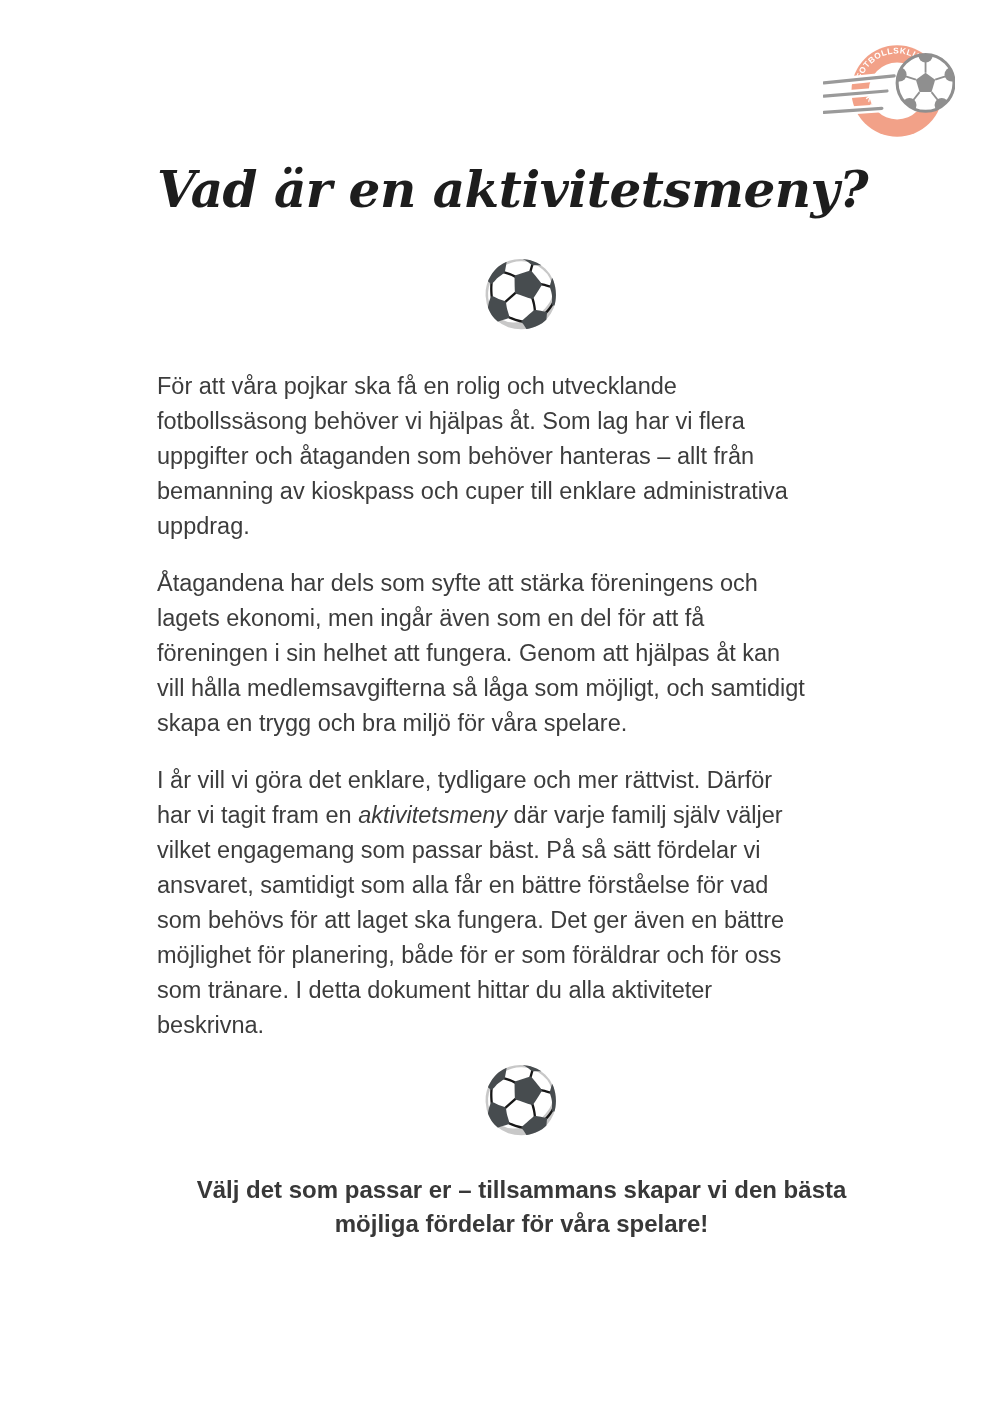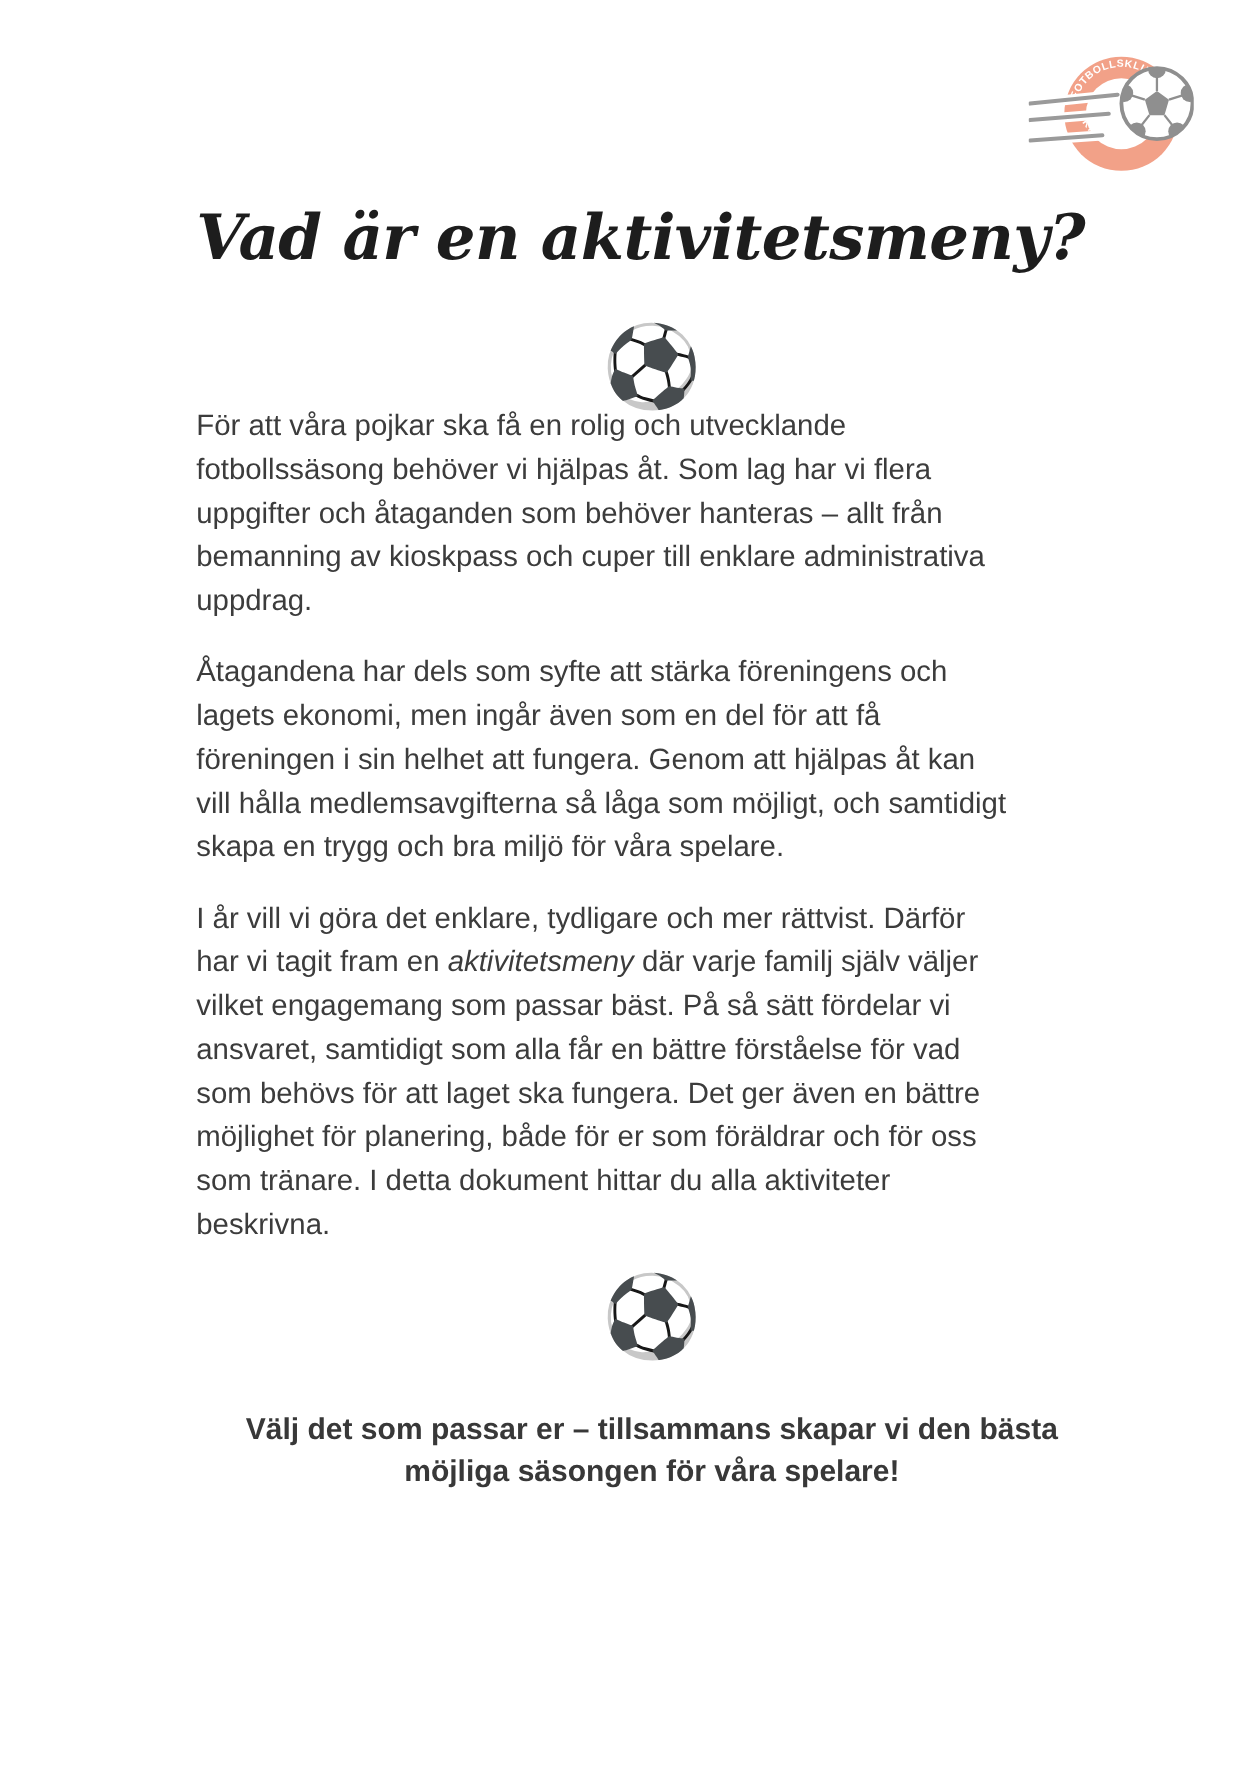--- a/index.html
+++ b/index.html
@@ -47,21 +47,21 @@
   }
   .divider-top { margin-top: 45px; }
   .divider-bottom { margin-top: 28px; }
   .body-text {
     max-width: 655px;
     font-size: 23.5px;
     line-height: 35px;
     color: #3c3c3c;
     margin-bottom: 22px;
   }
-  .body-text:first-of-type { }
+  .body-text:first-of-type { margin-top: 46px; }
   .body-text em { }
   .closing {
     margin: 44px auto 0 auto;
     max-width: 660px;
     text-align: center;
     font-weight: bold;
     font-size: 24px;
     line-height: 34px;
     color: #383838;
   }
@@ -127,16 +127,16 @@
     <div class="divider divider-top">⚽</div>
 
     <p class="body-text">För att våra pojkar ska få en rolig och utvecklande fotbollssäsong behöver vi hjälpas åt. Som lag har vi flera uppgifter och åtaganden som behöver hanteras – allt från bemanning av kioskpass och cuper till enklare administrativa uppdrag.</p>
 
     <p class="body-text">Åtagandena har dels som syfte att stärka föreningens och lagets ekonomi, men ingår även som en del för att få föreningen i sin helhet att fungera. Genom att hjälpas åt kan vill hålla medlemsavgifterna så låga som möjligt, och samtidigt skapa en trygg och bra miljö för våra spelare.</p>
 
     <p class="body-text"><span>I år vill vi göra det enklare, tydligare och mer rättvist. Därför har vi tagit fram en </span><em>aktivitetsmeny</em><span> där varje familj själv väljer vilket engagemang som passar bäst. På så sätt fördelar vi ansvaret, samtidigt som alla får en bättre förståelse för vad som behövs för att laget ska fungera. Det ger även en bättre möjlighet för planering, både för er som föräldrar och för oss som tränare. I detta dokument hittar du alla aktiviteter beskrivna.</span></p>
 
     <div class="divider divider-bottom">⚽</div>
 
-    <p class="closing">Välj det som passar er – tillsammans skapar vi den bästa möjliga säsongen för våra spelare!</p>
+    <p class="closing">Välj det som passar er – tillsammans skapar vi den bästa möjliga fördelar för våra spelare!</p>
 
   </div>
 </div>
 
 </body></html>

